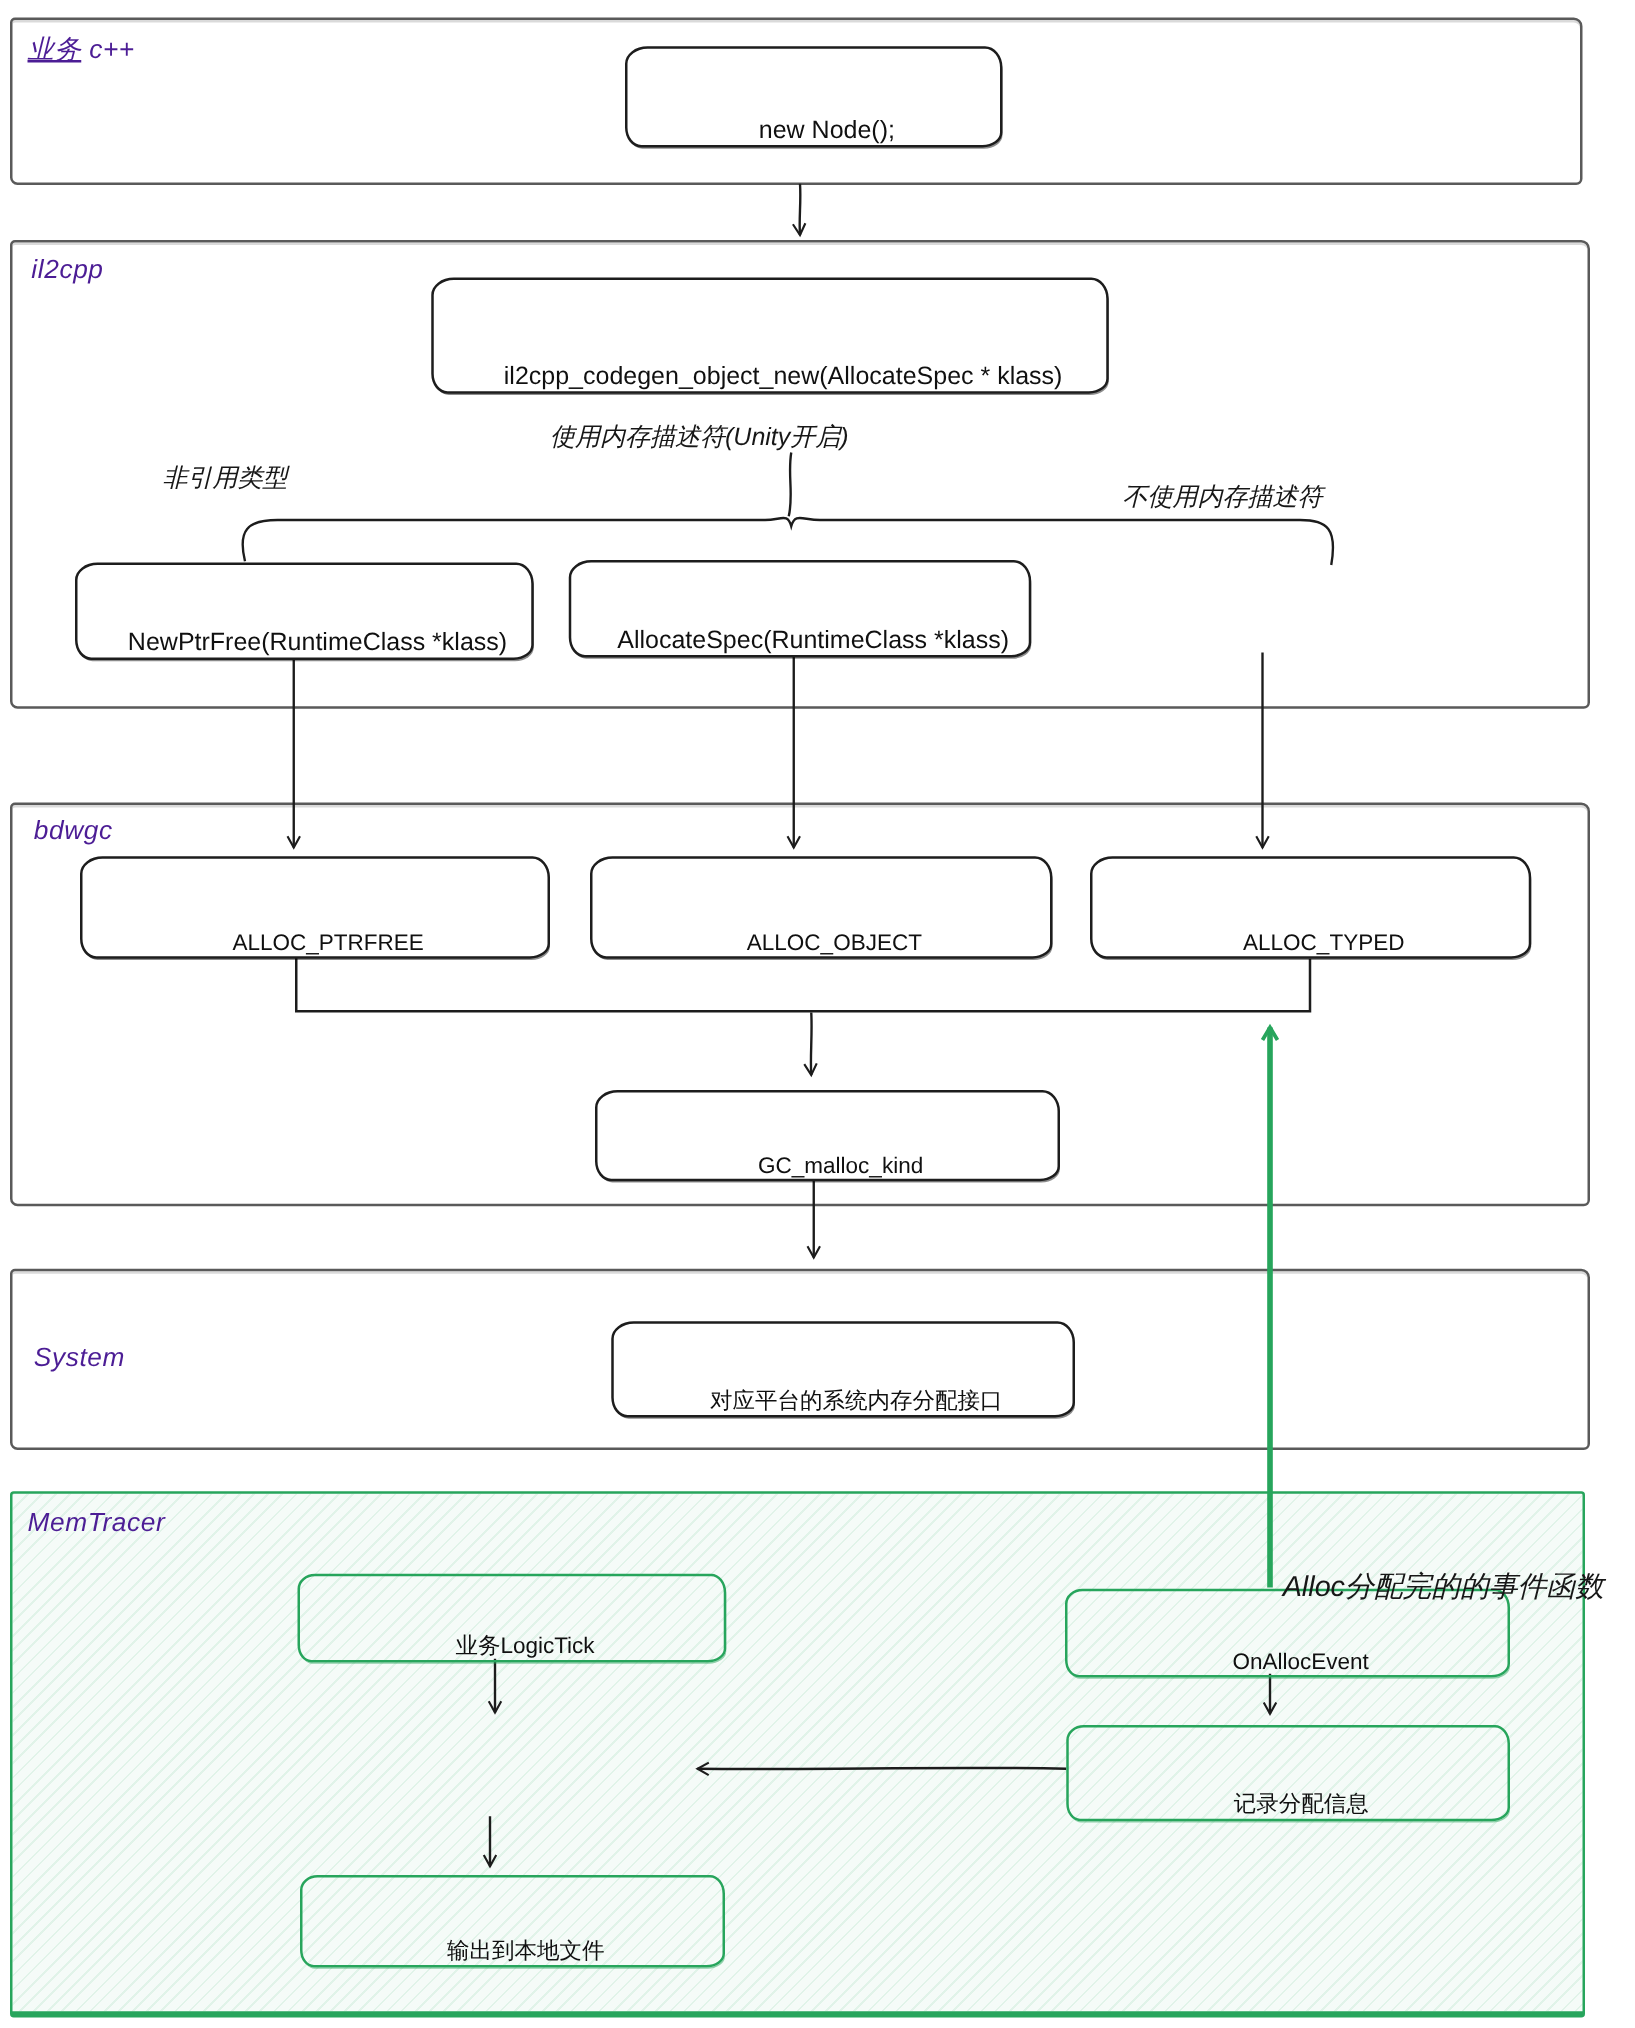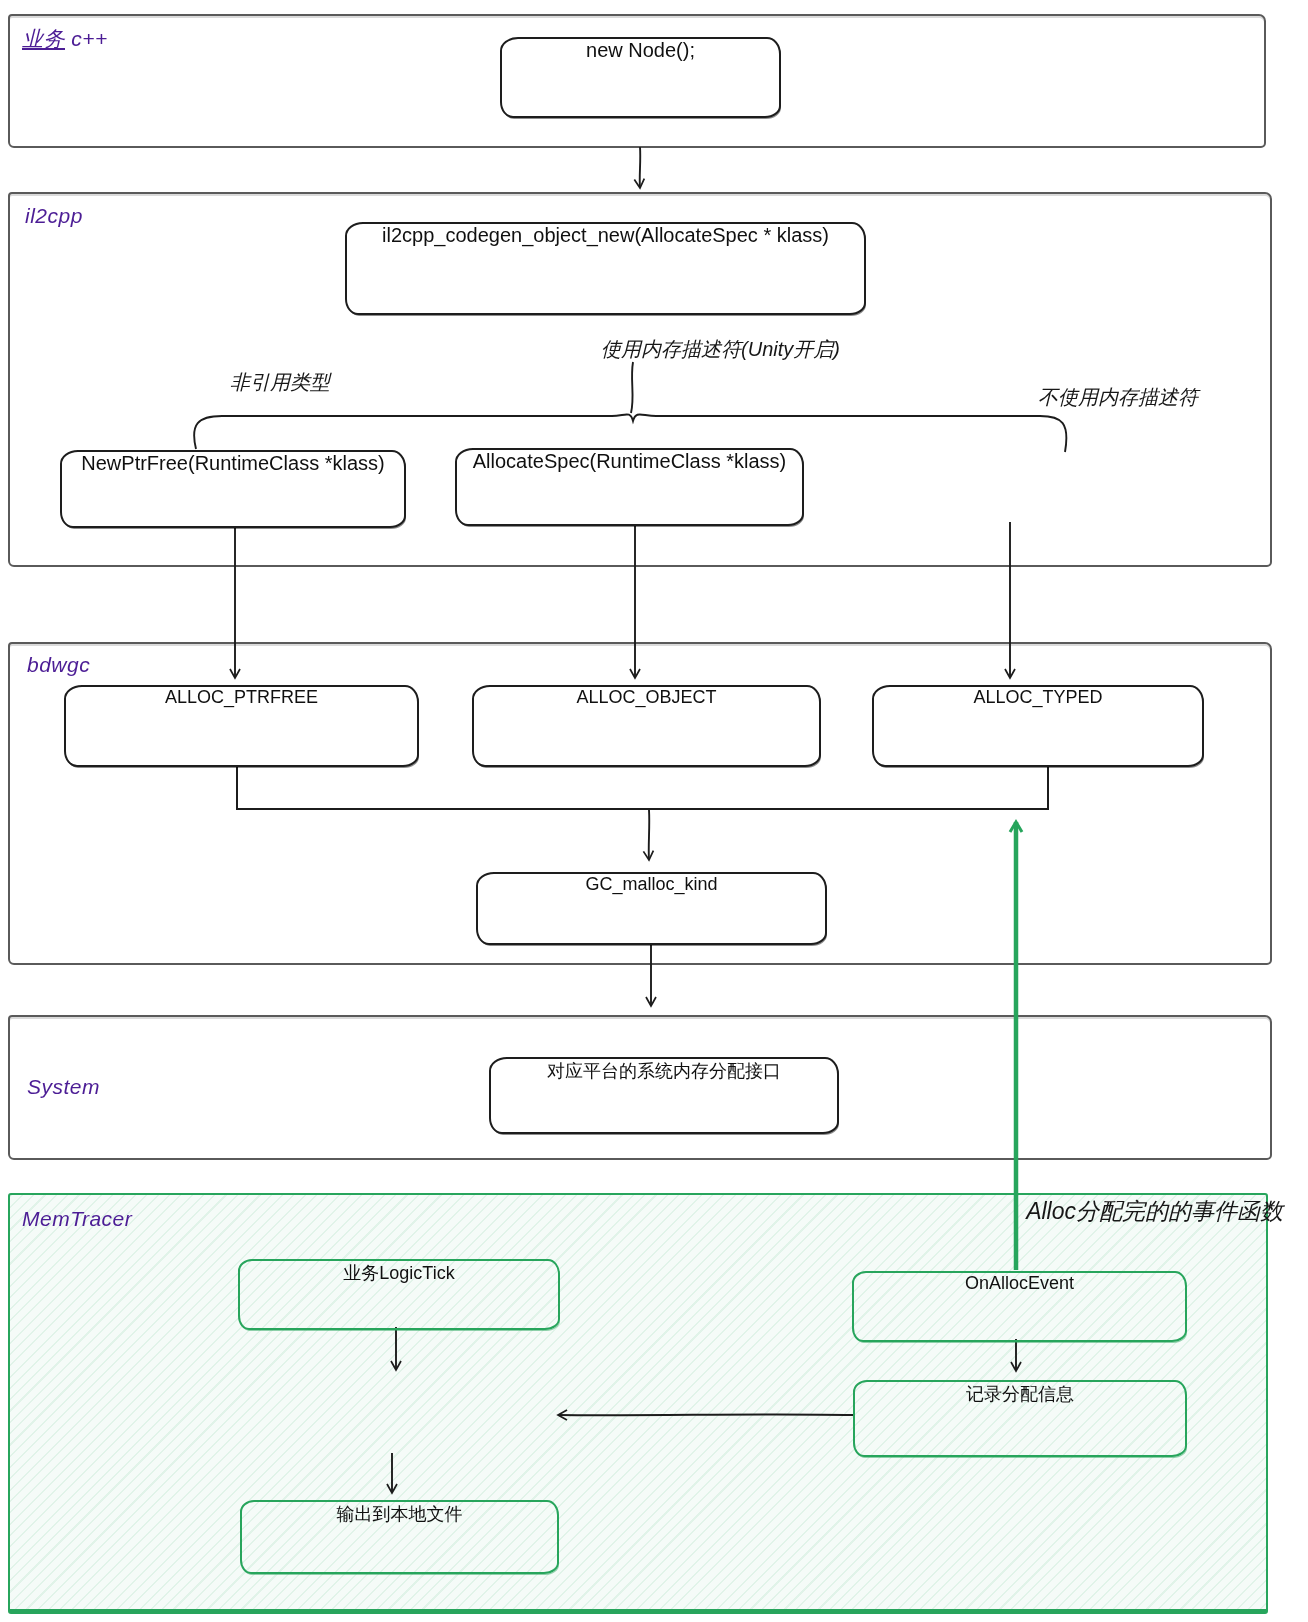--- a/index.html
+++ b/index.html
@@ -30,33 +30,34 @@
     box-shadow:none;
     border-radius:3px;
   }
   .sec-label{
     position:absolute;font-style:italic;font-size:21px;color:#4c1d95;
     z-index:4;white-space:nowrap;letter-spacing:0.5px;
   }
   .sec-label .u{text-decoration:underline;}
   .edge-label{
     position:absolute;font-style:italic;font-size:20px;color:#171717;
-    z-index:4;white-space:nowrap;text-align:right;
+    z-index:4;white-space:nowrap;text-align:left;
   }
   
   svg.wires{position:absolute;left:0;top:0;z-index:2;}
   .stroke-line{stroke:var(--line);fill:none;}
   .stroke-green{stroke:var(--green);fill:none;}
   
   .node{
     position:absolute;background:#fff;border:2.2px solid #1d1d1d;
     border-radius:18px 14px 16px 13px / 14px 17px 12px 16px;
-    display:flex;align-items:flex-start;justify-content:center;
+    display:flex;align-items:flex-end;justify-content:center;
     font-size:20px;color:#101010;z-index:3;text-align:center;
     box-shadow:1px 2px 0 -1px rgba(0,0,0,0.45);
+    padding-left:21px;
   }
   .node.green{
     border:2.4px solid var(--green);
     background:transparent;
     box-shadow:1px 2px 0 -1px rgba(39,165,92,0.5);
     border-radius:14px 12px 15px 11px / 12px 15px 11px 14px;
   }
   .node.big-text{font-size:18px;}
 </style>
 </head>
@@ -70,21 +71,21 @@
   <div class="panel" style="left:8px;top:1015px;width:1260px;height:141px"></div>
   <div class="panel green" style="left:8px;top:1193px;width:1256px;height:414px"></div>
 
   <div class="sec-label" style="left:22px;top:25px">
     <span class="u">业务</span><span> c++</span>
   </div>
   <div class="sec-label" style="left:25px;top:204px">il2cpp</div>
   <div class="sec-label" style="left:27px;top:653px">bdwgc</div>
   <div class="sec-label" style="left:27px;top:1075px">System</div>
   <div class="sec-label" style="left:22px;top:1207px">MemTracer</div>
-  <div class="edge-label" style="left:790px;top:1196px;width:493px;text-align:right;font-size:23px">Alloc分配完的的事件函数</div>
+  <div class="edge-label" style="left:790px;top:1254px;width:493px;text-align:right;font-size:23px">Alloc分配完的的事件函数</div>
 
   <div class="edge-label" style="left:440px;top:336px;width:400px">使用内存描述符(Unity开启)</div>
   <div class="edge-label" style="left:130px;top:369px;width:200px">非引用类型</div>
   <div class="edge-label" style="left:898px;top:384px;width:300px">不使用内存描述符</div>
 
   <svg class="wires" width="1308" height="1622" viewBox="0 0 1308 1622">
     <defs>
       <marker id="ahB" markerWidth="15" markerHeight="15" refX="11" refY="7" orient="auto" markerUnits="userSpaceOnUse">
         <path d="M2,2 L11,7 L2,12" class="stroke-line" stroke-width="1.7"></path>
       </marker>

